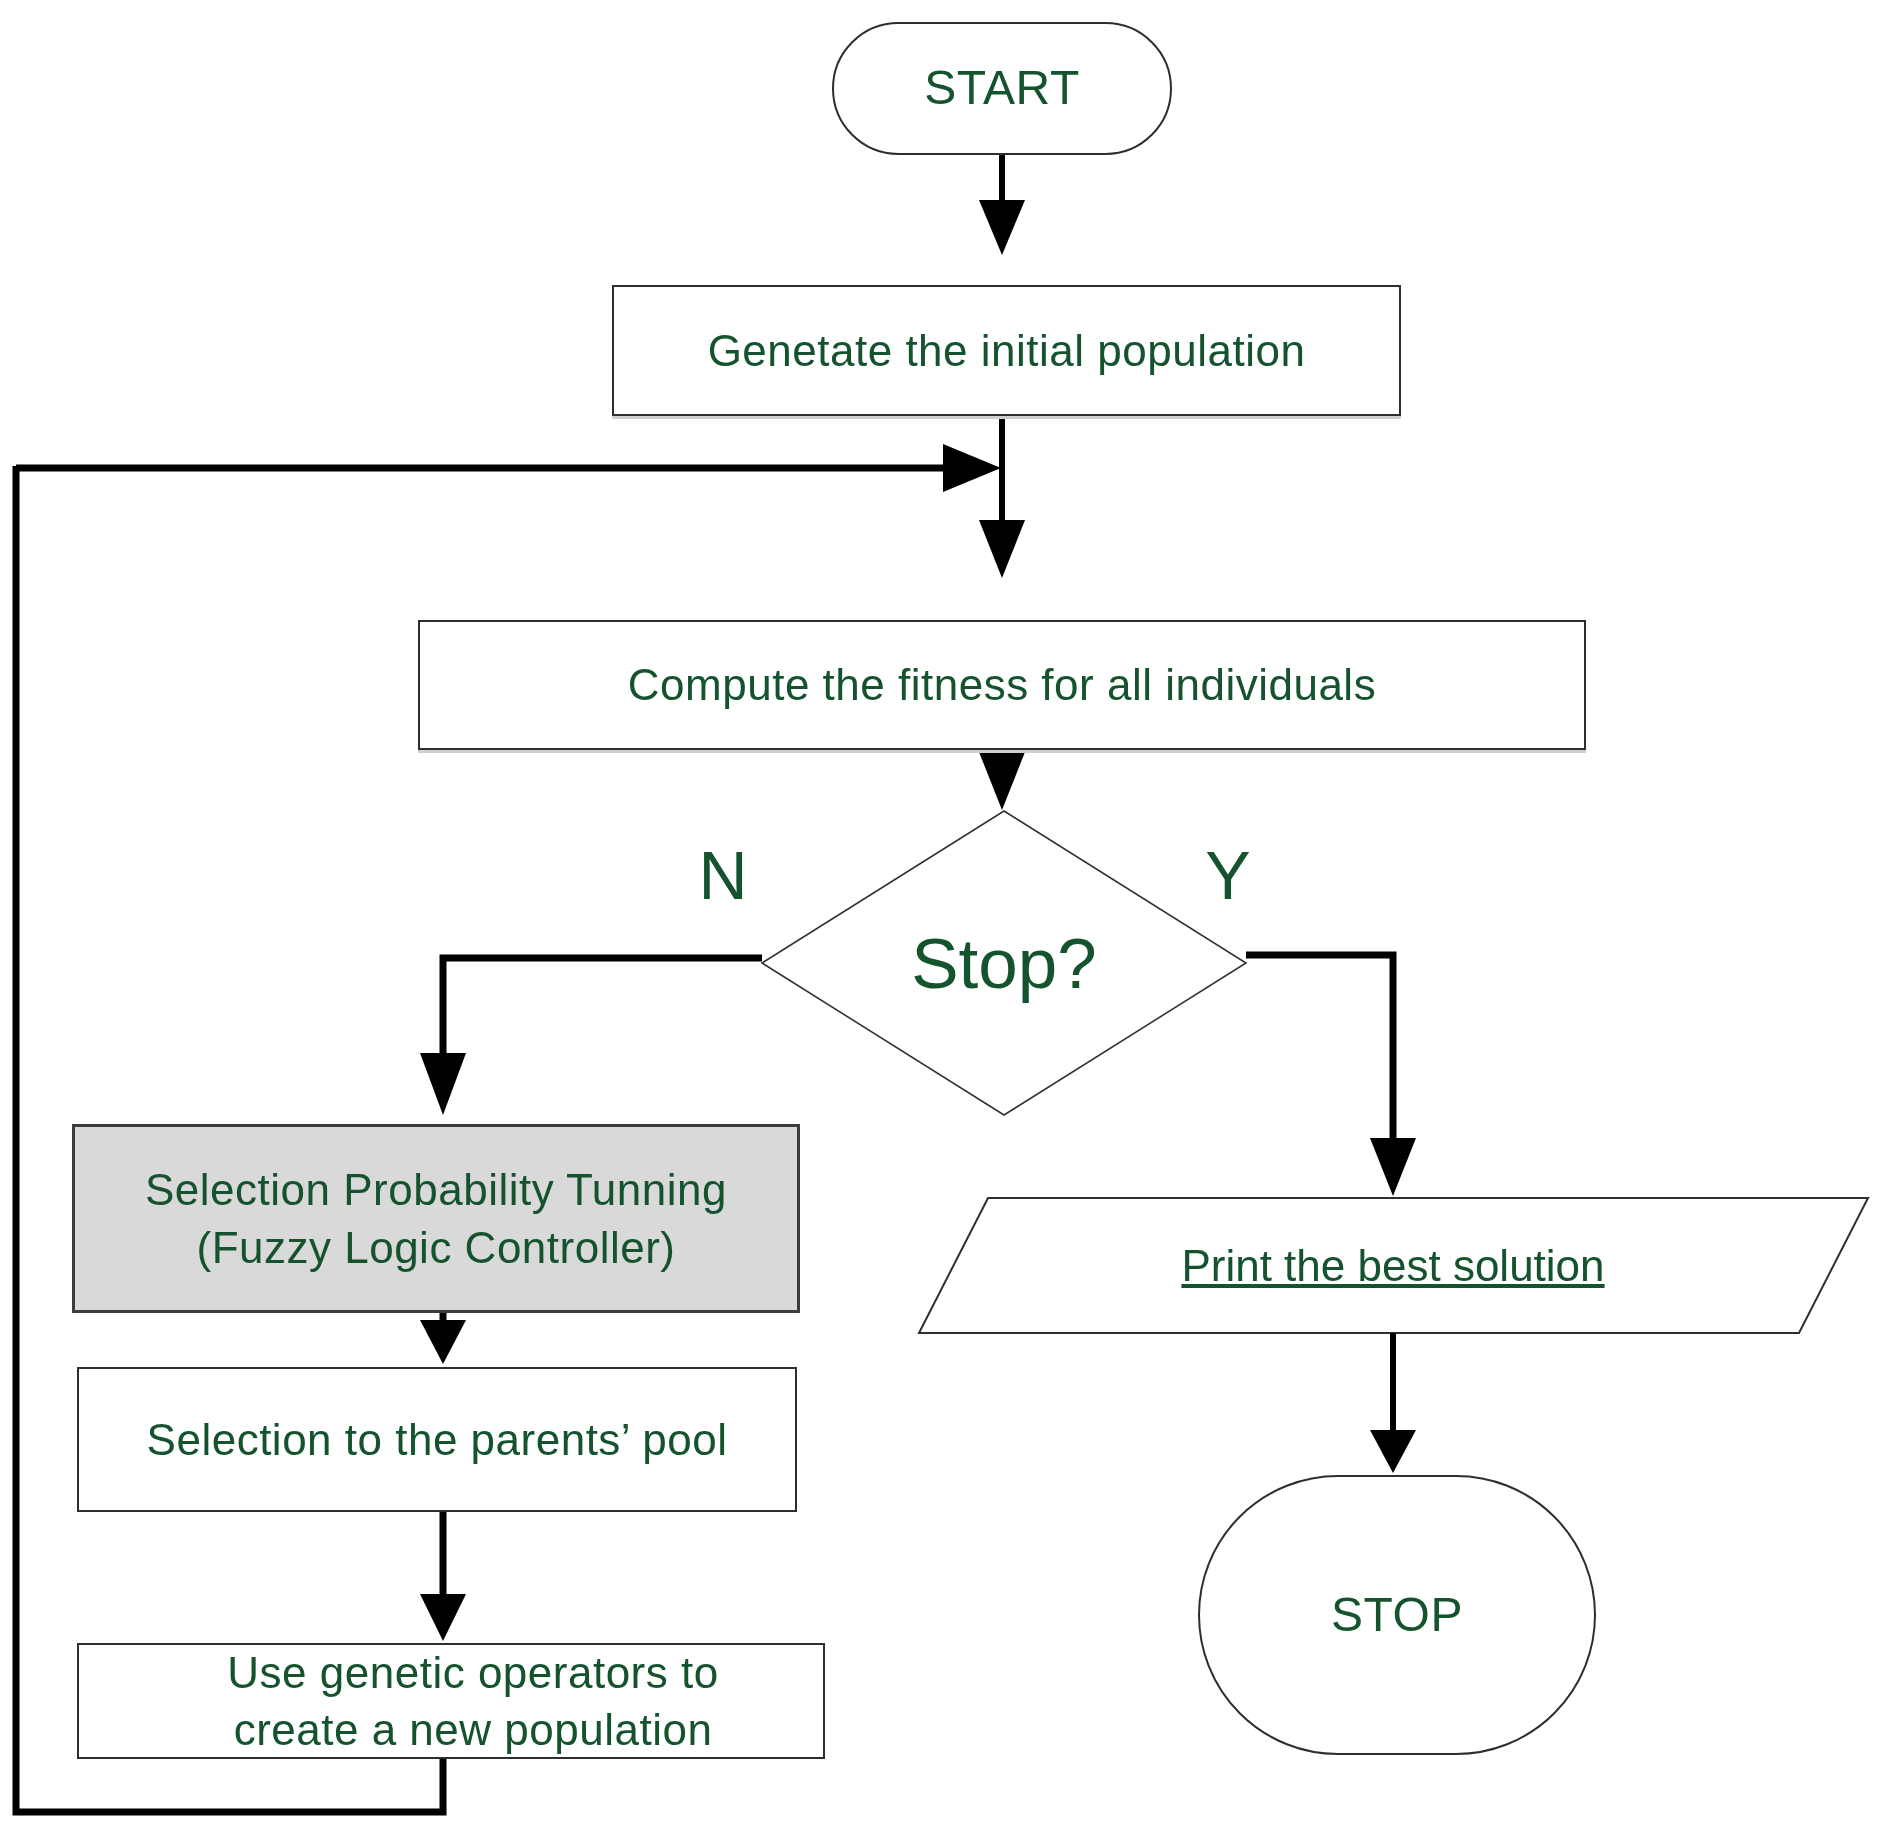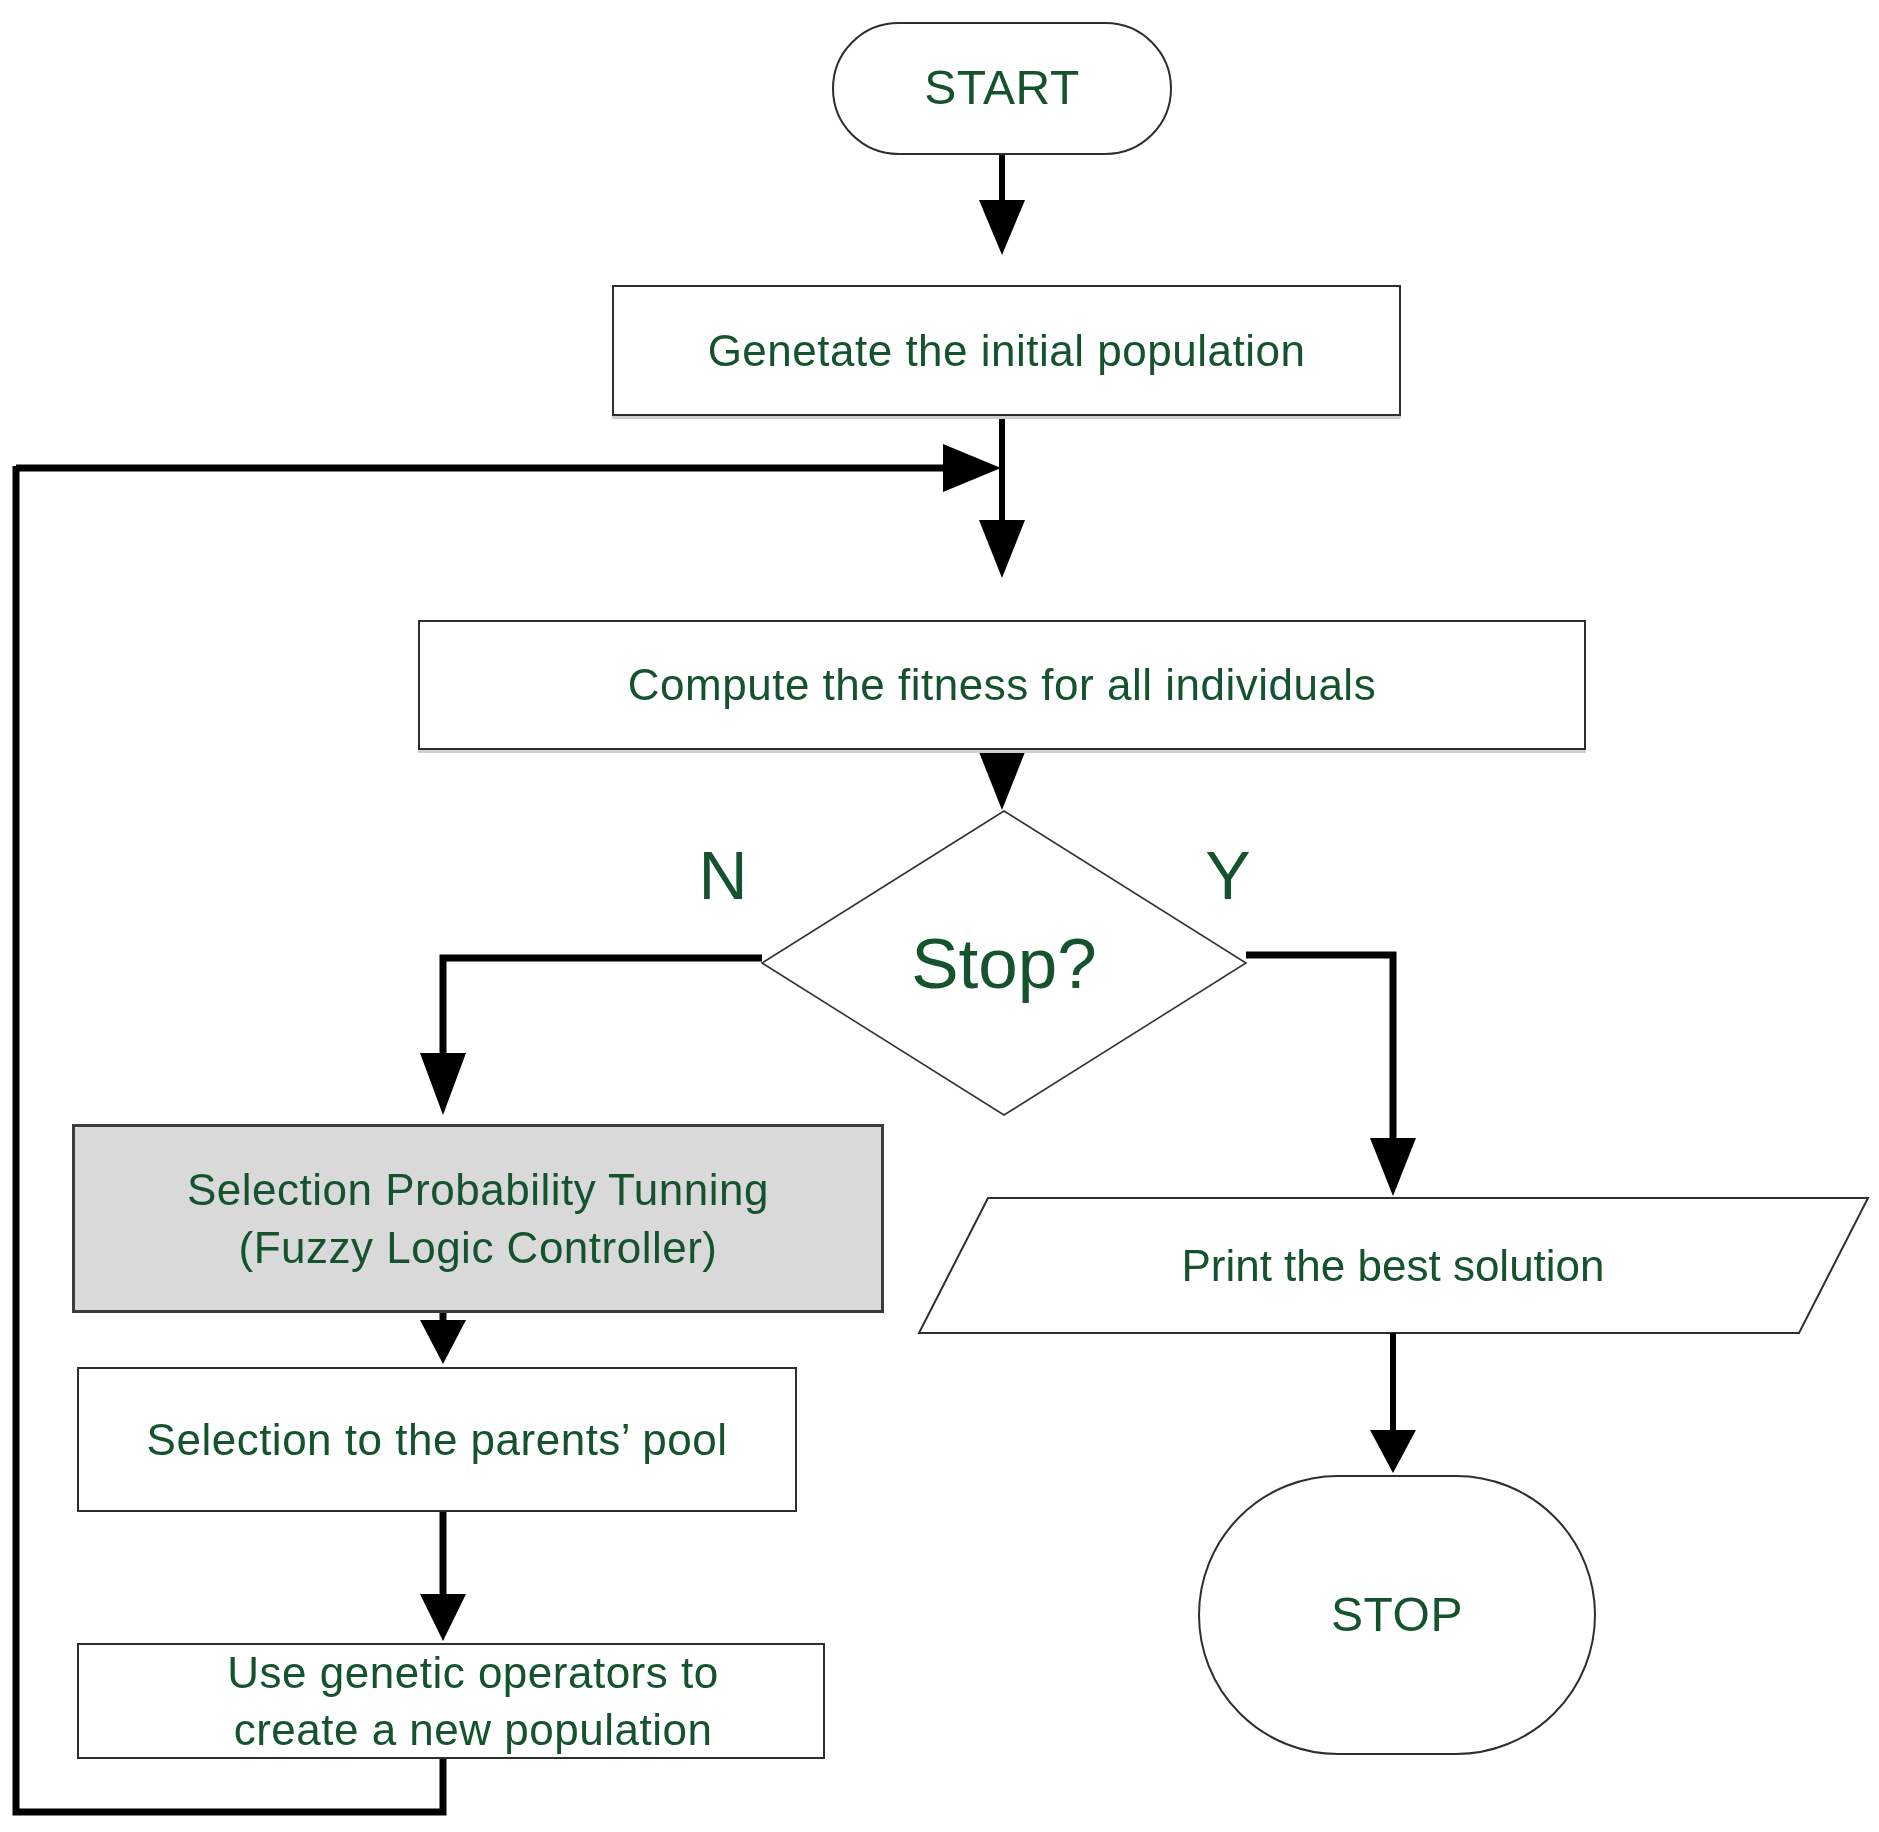--- a/index.html
+++ b/index.html
@@ -51,21 +51,21 @@
     position: absolute;
     background: transparent;
     border: none;
     display: flex;
     align-items: center;
     justify-content: center;
     text-align: center;
   }
   .decision-label { font-size: 71px; }
   .branch-label { font-size: 68px; }
-  .io-label { font-size: 44px; }
+  .io-label { font-size: 44px; text-decoration: underline; }
 </style>
 </head>
 <body>
 
 <div id="canvas">
 
   <svg id="connector-layer" viewBox="0 0 1879 1832" xmlns="http://www.w3.org/2000/svg">
 
     <g>
       <line x1="1002" y1="155" x2="1002" y2="202" stroke="#000000" stroke-width="6"></line>
@@ -135,21 +135,21 @@
     <span>Stop?</span>
   </div>
 
   <div class="floating-label branch-label" style="left:653px; top:830px; width:140px; height:90px;">
     <span>N</span>
   </div>
   <div class="floating-label branch-label" style="left:1158px; top:830px; width:140px; height:90px;">
     <span>Y</span>
   </div>
 
-  <div class="node highlight" style="left:72px; top:1124px; width:812px; height:189px;">
+  <div class="node highlight" style="left:72px; top:1124px; width:728px; height:189px;">
     <span>Selection Probability Tunning</span>
     <span>(Fuzzy Logic Controller)</span>
   </div>
 
   <div class="node" style="left:77px; top:1367px; width:720px; height:145px;">
     <span>Selection to the parents’ pool</span>
   </div>
 
   <div class="node twoline" style="left:77px; top:1643px; width:748px; height:116px;">
     <span>Use genetic operators to</span>

